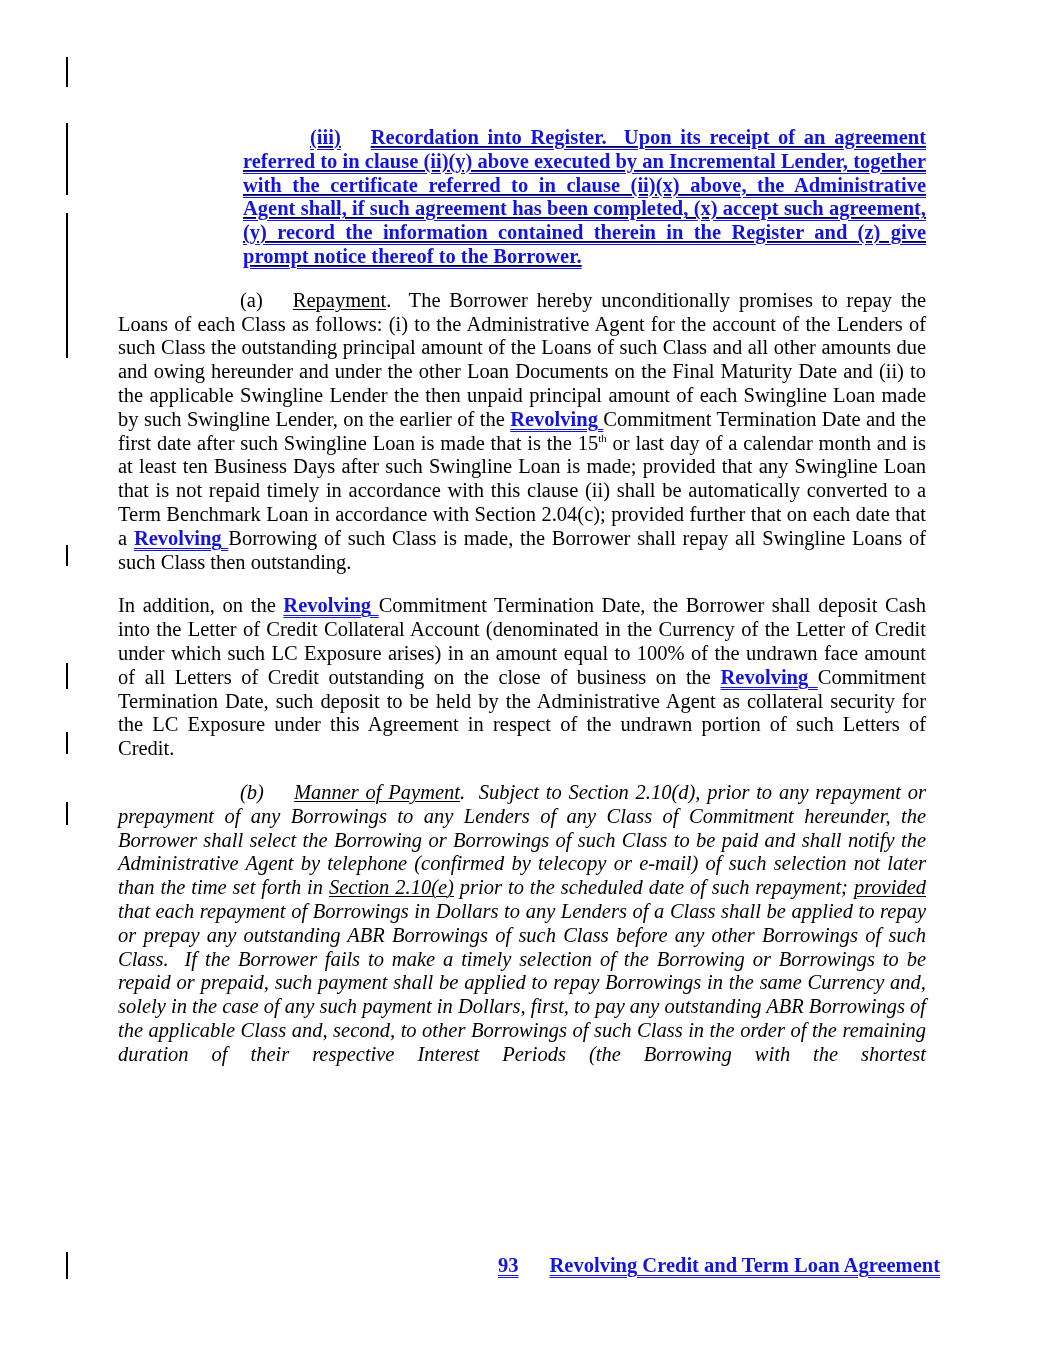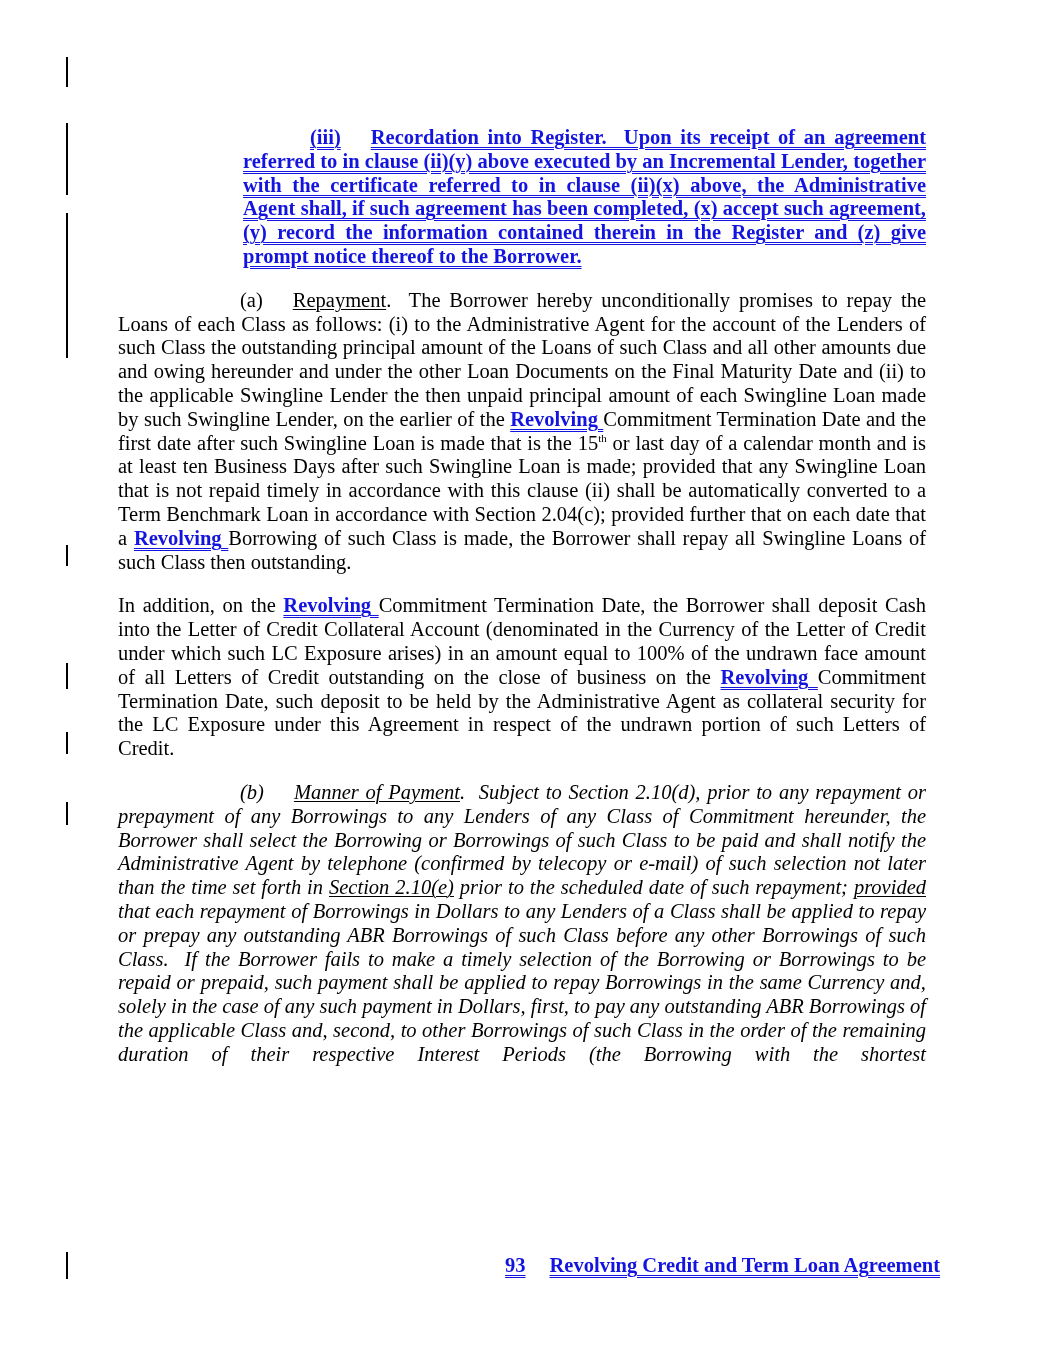--- a/index.html
+++ b/index.html
@@ -10,41 +10,41 @@
   
   .cbar { position:absolute; left:66px; width:2px; background:#000; }
   
   #doc { position:absolute; left:118px; top:126px; width:808px; }
   #doc p {
     margin:0 0 20px 0; font-size:20.5px; line-height:23.8px;
     text-align:justify; color:#000;
   }
   
   .bq { margin-left:125px !important; }
-  .bq-first { text-indent:67px; }
+  .bq-first { text-indent:67px;text-decoration:underline; }
   
   .sec { text-indent:130px; margin-bottom:22px !important; }
   
   .pind { text-indent:122px; }
   
   .jl { text-align-last:justify;font-style:italic; }
   
   .tab { display:inline-block; width:30px; }
   .ins {
     color:var(--ins,#1414df); font-weight:bold;
     text-decoration-line:underline; text-decoration-style:double;
     text-decoration-thickness:1px; text-underline-offset:3px;
     text-decoration-color:var(--ins,#1414df);
   }
   .u { text-decoration:underline; text-decoration-thickness:1px; text-underline-offset:2px; }
   .sup { vertical-align:super; font-size:11px; line-height:0; }
   
   .footer {
     position:absolute; top:1253px; right:115px;
-    display:flex; gap:24px; align-items:flex-end;
+    display:flex; gap:31px; align-items:flex-end;
     font-size:20.5px; line-height:24px;
   }
   .footer .ftitle { }
 </style>
 </head>
 <body>
 
 <div class="page">
   <div id="bars">
       <div class="cbar" style="top: 57px; height: 30px;"></div>

